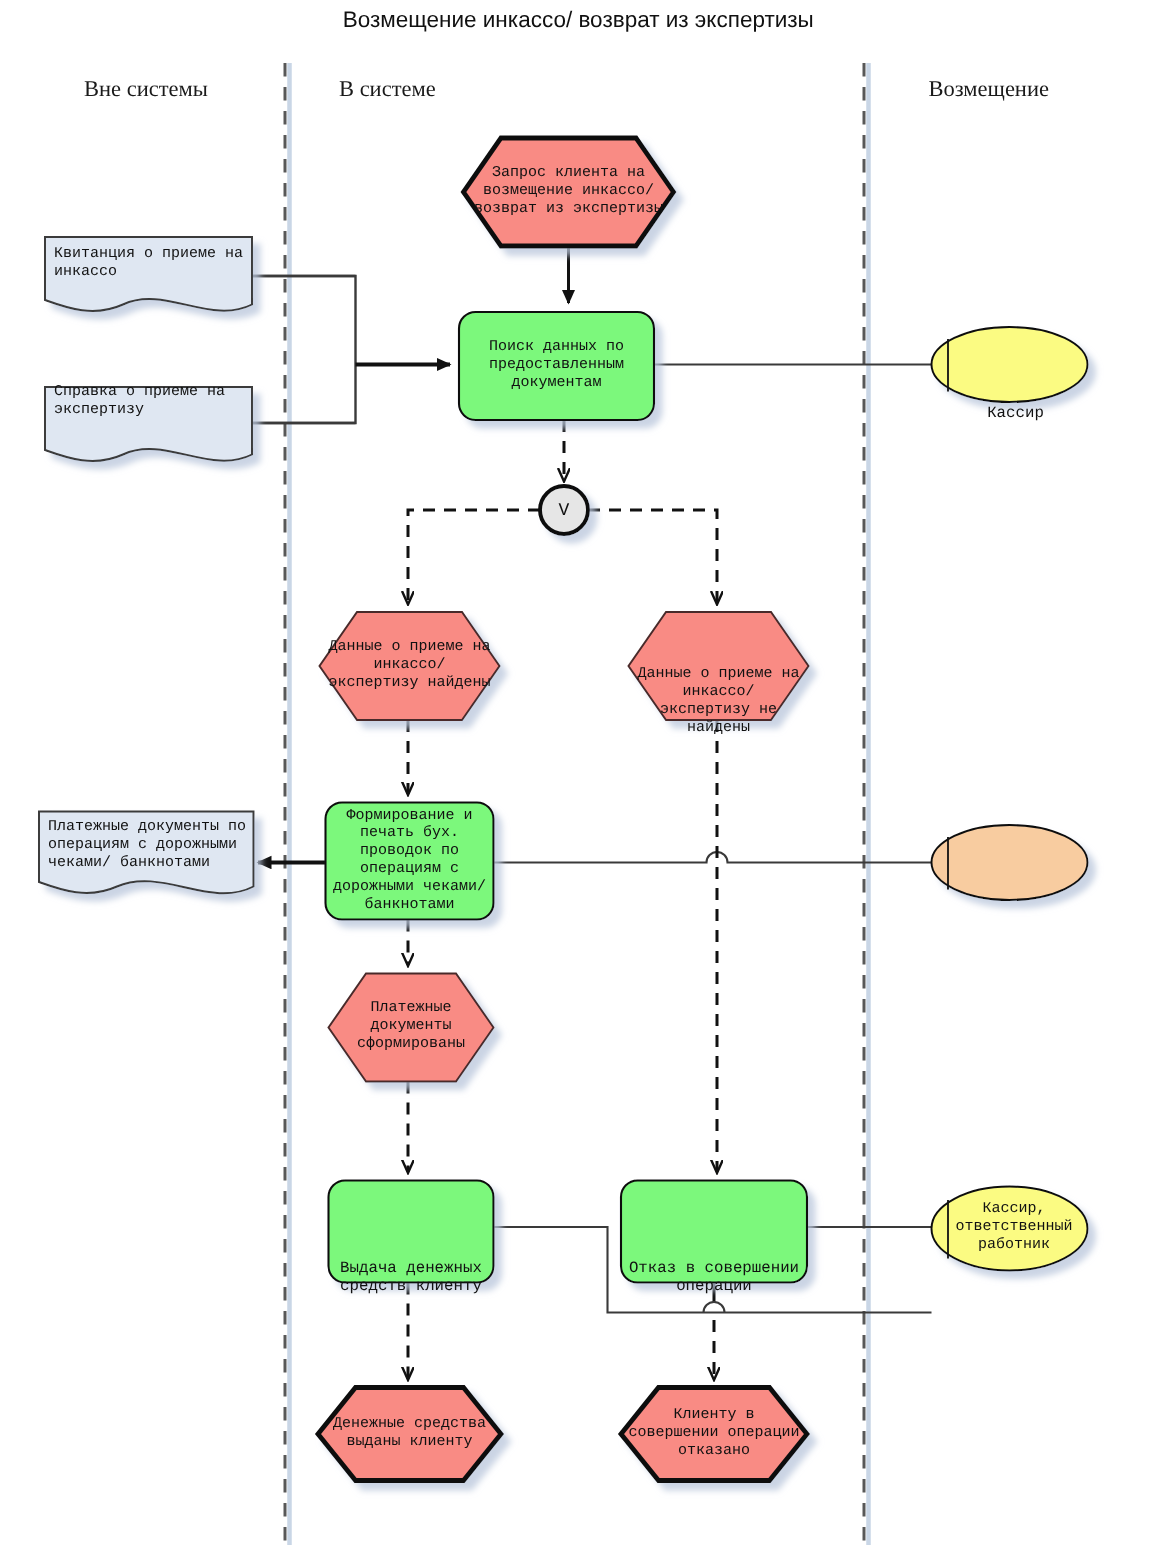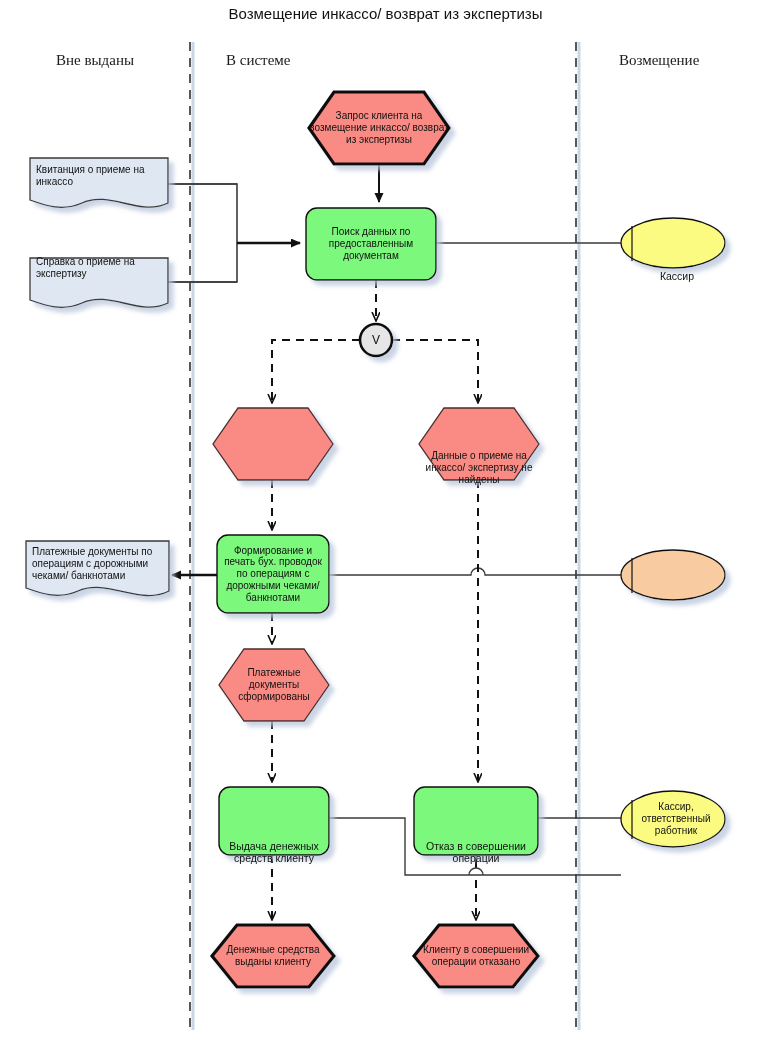--- a/index.html
+++ b/index.html
@@ -13,35 +13,35 @@
     position:absolute;width:771px;text-align:center;top:5px;
     font-family:"Liberation Sans", sans-serif;font-size:15px;color:#111;
   }
   .lane-hdr{
     position:absolute;font-family:"Liberation Serif", serif;
     font-size:15px;color:#1a1a1a;white-space:nowrap;
   }
   .nodetext{
     position:absolute;display:flex;align-items:center;justify-content:center;
     text-align:center;color:#111;pointer-events:none;
-    font-family:Liberation Sans, sans-serif;line-height:1.18;
+    font-family:Liberation Mono, monospace;line-height:1.18;
   }
   .nodetext.left{justify-content:flex-start;text-align:left;}
   .t11{font-size:10.5px;margin-top:31px;}
   .t10{font-size:10px;}
   .connlabel{font-size:12px;}
 </style>
 </head>
 <body>
 
 <div id="stage">
 
   <div class="ttl">Возмещение инкассо/ возврат из экспертизы</div>
 
-  <div class="lane-hdr" style="left:56px;top:52px;">Вне выданы</div>
+  <div class="lane-hdr" style="left:56px;top:52px;">Вне системы</div>
   <div class="lane-hdr" style="left:226px;top:52px;">В системе</div>
   <div class="lane-hdr" style="left:619px;top:52px;">Возмещение</div>
 
   <svg viewBox="0 0 771 1039" xmlns="http://www.w3.org/2000/svg">
     <defs>
       <marker id="ah" markerWidth="10" markerHeight="10" refX="8" refY="4" orient="auto" markerUnits="userSpaceOnUse">
         <path d="M0,0 L9,4 L0,8" fill="none" stroke="#111" stroke-width="1.6"></path>
       </marker>
       <marker id="ahs" markerWidth="12" markerHeight="12" refX="9" refY="4.5" orient="auto" markerUnits="userSpaceOnUse">
         <path d="M0,0 L10,4.5 L0,9 z" fill="#111"></path>
@@ -174,20 +174,21 @@
   <div class="nodetext left t10" style="left:36px;top:160px;width:128px;height:40px;align-items:flex-start;padding-top:4px;">Квитанция о приеме на инкассо</div>
 
   <div class="nodetext left t10" style="left:36px;top:244px;width:128px;height:40px;align-items:flex-start;padding-top:12px;">Справка о приеме на экспертизу</div>
 
   <div class="nodetext t10" style="left:306px;top:208px;width:130px;height:72px;">Поиск данных по предоставленным документам</div>
 
   <div class="nodetext t11" style="left:632px;top:220px;width:90px;height:50px;">Кассир</div>
 
   <div class="nodetext connlabel" style="left:360px;top:324px;width:32px;height:32px;">V</div>
 
+  <div class="nodetext t10" style="left:216px;top:408px;width:114px;height:72px;">Данные о приеме на инкассо/ экспертизу найдены</div>
 
   <div class="nodetext t10" style="left:422px;top:432px;width:114px;height:72px;">Данные о приеме на инкассо/ экспертизу не найдены</div>
 
   <div class="nodetext t10" style="left:218px;top:535px;width:110px;height:78px;">Формирование и печать бух. проводок по операциям с дорожными чеками/ банкнотами</div>
 
   <div class="nodetext left t10" style="left:32px;top:543px;width:134px;height:50px;align-items:flex-start;padding-top:3px;">Платежные документы по операциям с дорожными чеками/ банкнотами</div>
 
 
   <div class="nodetext t10" style="left:224px;top:649px;width:100px;height:72px;">Платежные документы сформированы</div>
 

